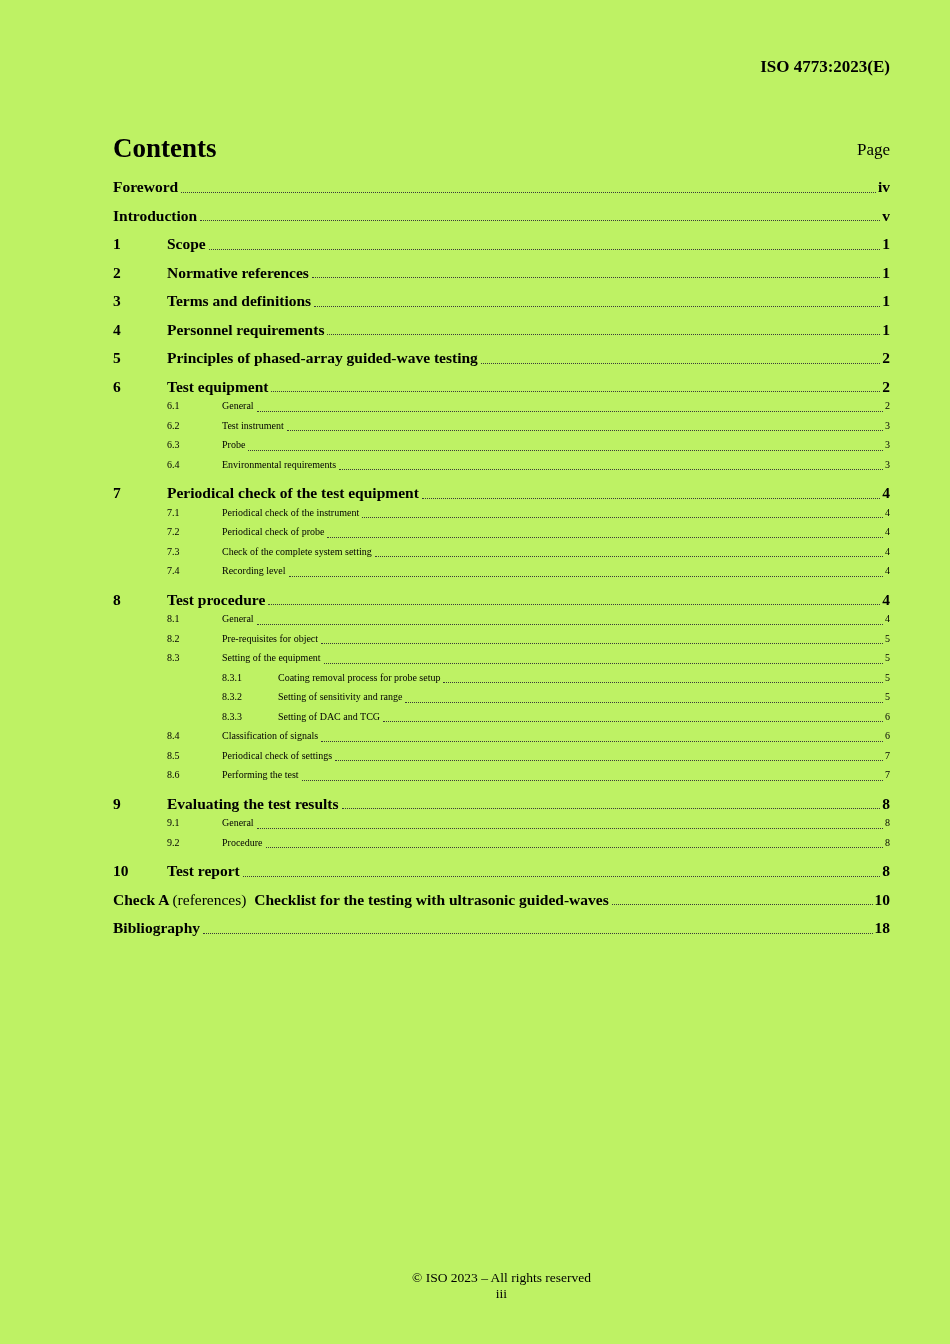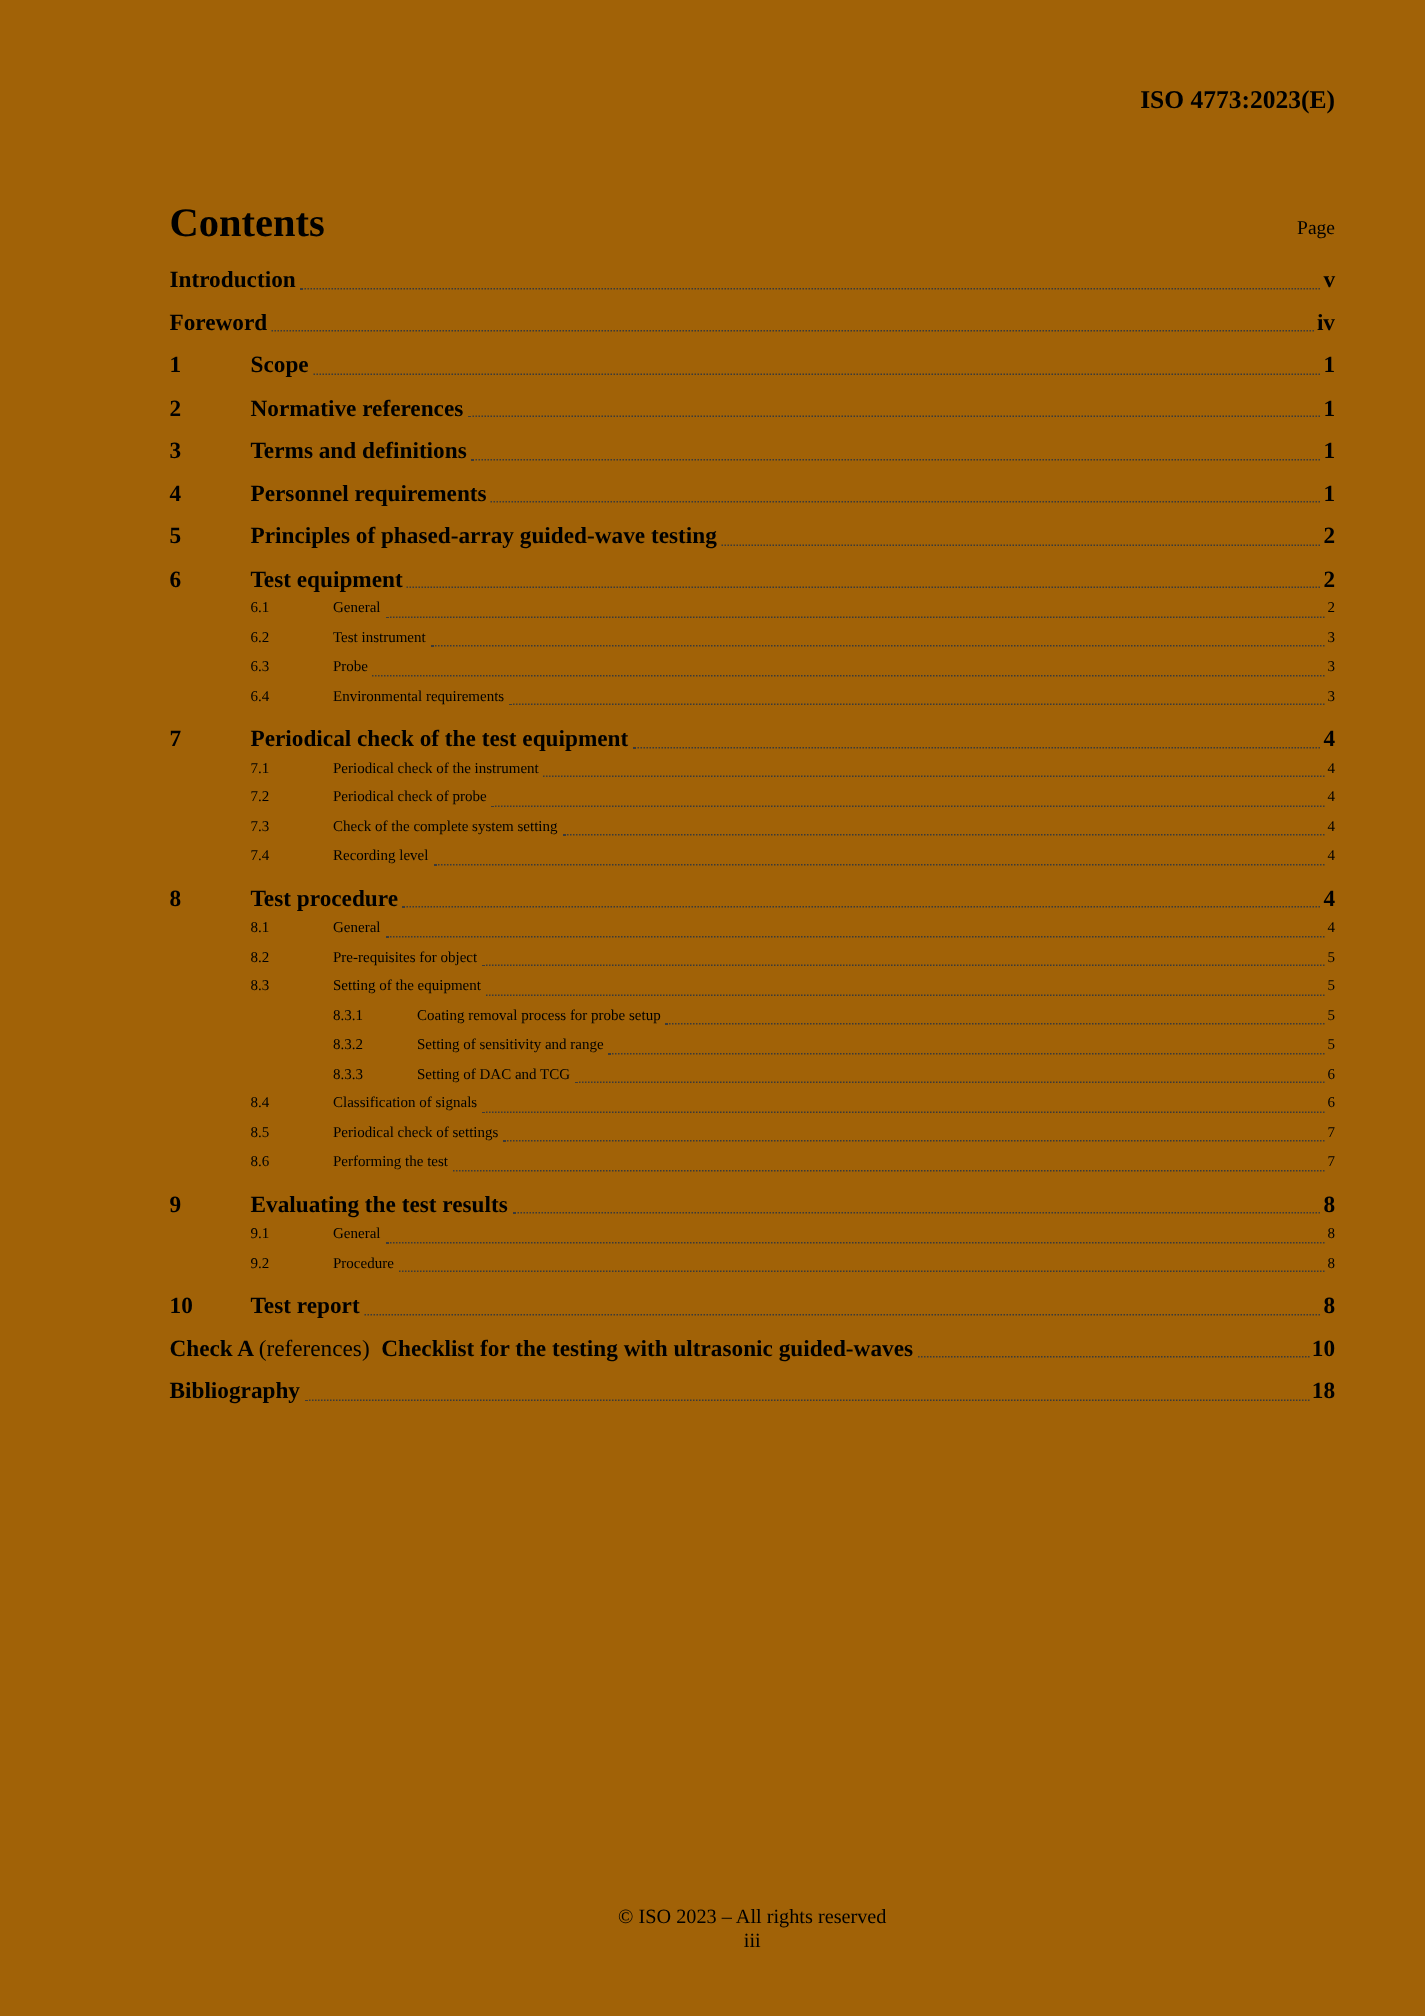--- a/index.html
+++ b/index.html
@@ -1,21 +1,21 @@
 <!DOCTYPE html>
 <html><head>
 <meta charset="utf-8">
 <style>
   * { margin: 0; padding: 0; box-sizing: border-box; }
   html, body { background: #ffffff; }
   .page {
     width: 950px;
     height: 1344px;
     position: relative;
-    background: #a16207;
+    background: #bef264;
     color: #000;
     font-family: "Liberation Serif", serif;
     padding: 56px 60px 0 113px;
     overflow: hidden;
   }
   .doc-header {
     text-align: right;
     font-weight: bold;
     font-size: 17px;
     line-height: 21px;
@@ -26,21 +26,21 @@
     justify-content: space-between;
     align-items: flex-end;
     gap: 24px;
   }
   .contents-title {
     font-size: 27px;
     font-weight: bold;
     line-height: 30px;
   }
   .page-label {
-    font-size: 13px;
+    font-size: 17px;
     padding-bottom: 3px;
   }
   .toc { margin-top: 14px; }
   .toc-row {
     display: flex;
     align-items: flex-end;
     font-size: 10px;
     line-height: 19.5px;
   }
   .toc-row.bold { font-weight: bold; font-size: 15.5px; }
@@ -81,28 +81,28 @@
     <span>ISO 4773:2023(E)</span>
   </div>
 
   <div class="contents-head">
     <div class="contents-title">Contents</div>
     <div class="page-label">Page</div>
   </div>
 
   <div class="toc" id="toc">
       <div class="toc-row lvl0 bold spaced">
+        <span class="title">Foreword</span>
+        <span class="dots"></span>
+        <span class="pg">iv</span>
+      </div>
+      <div class="toc-row lvl0 bold spaced">
         <span class="title">Introduction</span>
         <span class="dots"></span>
         <span class="pg">v</span>
-      </div>
-      <div class="toc-row lvl0 bold spaced">
-        <span class="title">Foreword</span>
-        <span class="dots"></span>
-        <span class="pg">iv</span>
       </div>
       <div class="toc-row lvl0 bold spaced">
         <span class="num">1</span>
         <span class="title">Scope</span>
         <span class="dots"></span>
         <span class="pg">1</span>
       </div>
       <div class="toc-row lvl0 bold spaced">
         <span class="num">2</span>
         <span class="title">Normative references</span>

